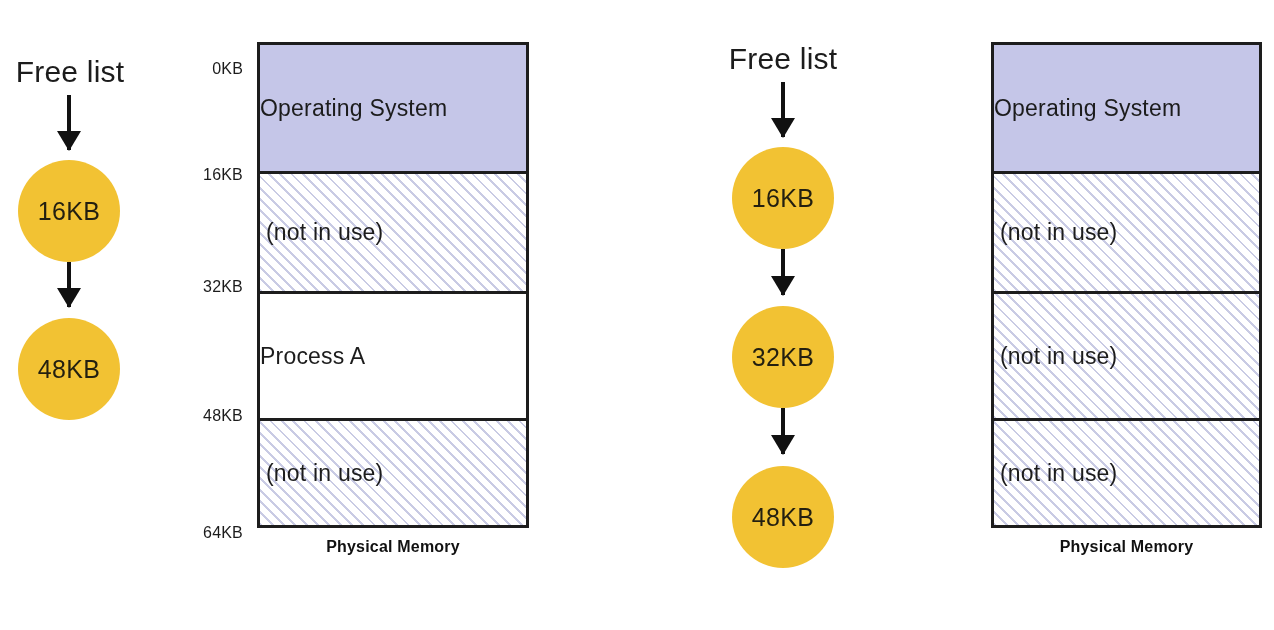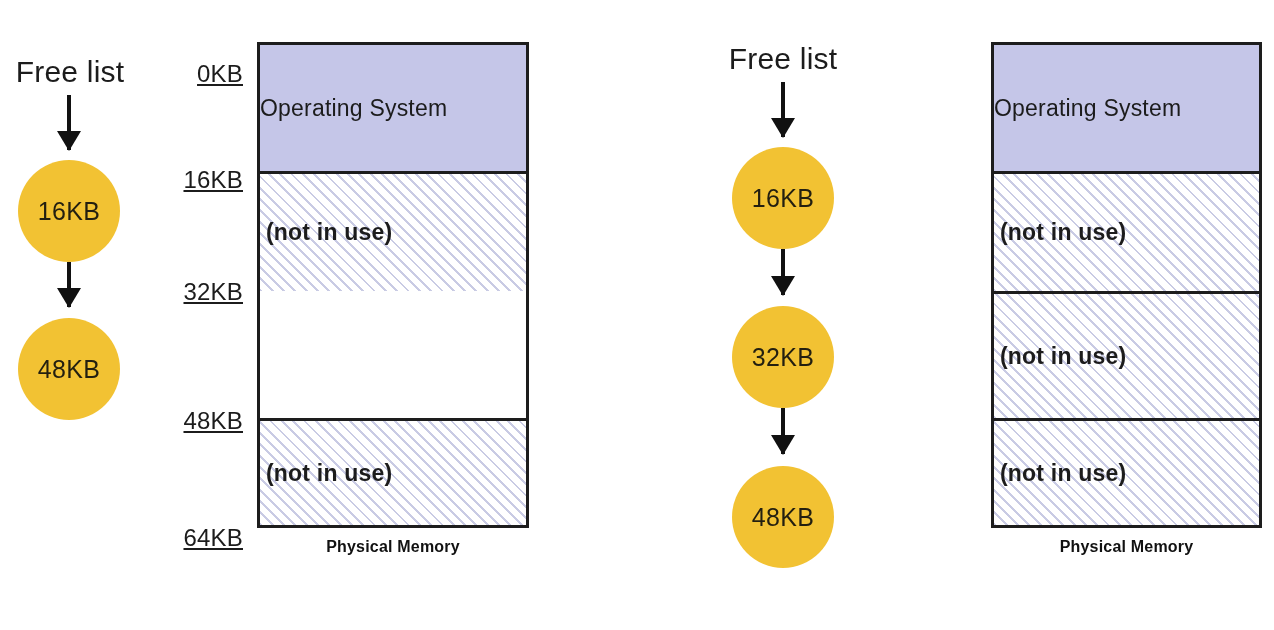--- a/index.html
+++ b/index.html
@@ -102,32 +102,30 @@
     background: #ffffff;
   }
   .seg.divider-top {
     border-top: 3px solid #1d1d1d;
   }
   .seg span {
     background: transparent;
   }
   .seg.free span {
     padding: 0 6px;
-    font-weight: bold;
   }
 
   
   .addr {
     position: absolute;
-    font-size: 24px;
+    font-size: 16px;
     color: #1c1c1c;
     text-align: right;
     white-space: nowrap;
     letter-spacing: 0.2px;
-    text-decoration: underline;
   }
 
   .caption {
     position: absolute;
     font-size: 16px;
     font-weight: bold;
     color: #111111;
     text-align: center;
     white-space: nowrap;
     letter-spacing: 0.2px;
@@ -158,20 +156,23 @@
   <div class="addr" style="left:143px;width:100px;top:407px;">48KB</div>
   <div class="addr" style="left:143px;width:100px;top:524px;">64KB</div>
 
   <div class="membox" style="left:257px;top:42px;width:272px;height:486px;">
     <div class="seg os" style="top:0;height:126px;">
       <span>Operating System</span>
     </div>
     <div class="seg free divider-top" style="top:126px;height:120px;">
       <span>(not in use)</span>
     </div>
+    <div class="seg used divider-top" style="top:246px;height:127px;">
+      <span>Process A</span>
+    </div>
     <div class="seg free divider-top" style="top:373px;height:107px;">
       <span>(not in use)</span>
     </div>
   </div>
 
   <div class="caption" style="left:257px;width:272px;top:538px;">Physical Memory</div>
 </div>
 
 <div class="panel" style="left:640px;width:634px;">
 

